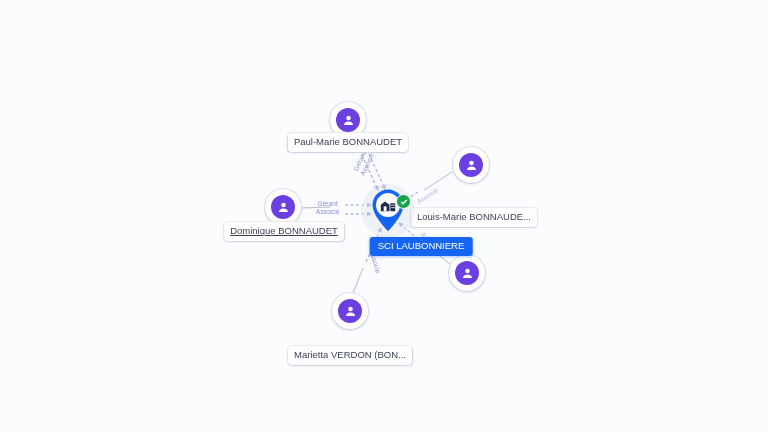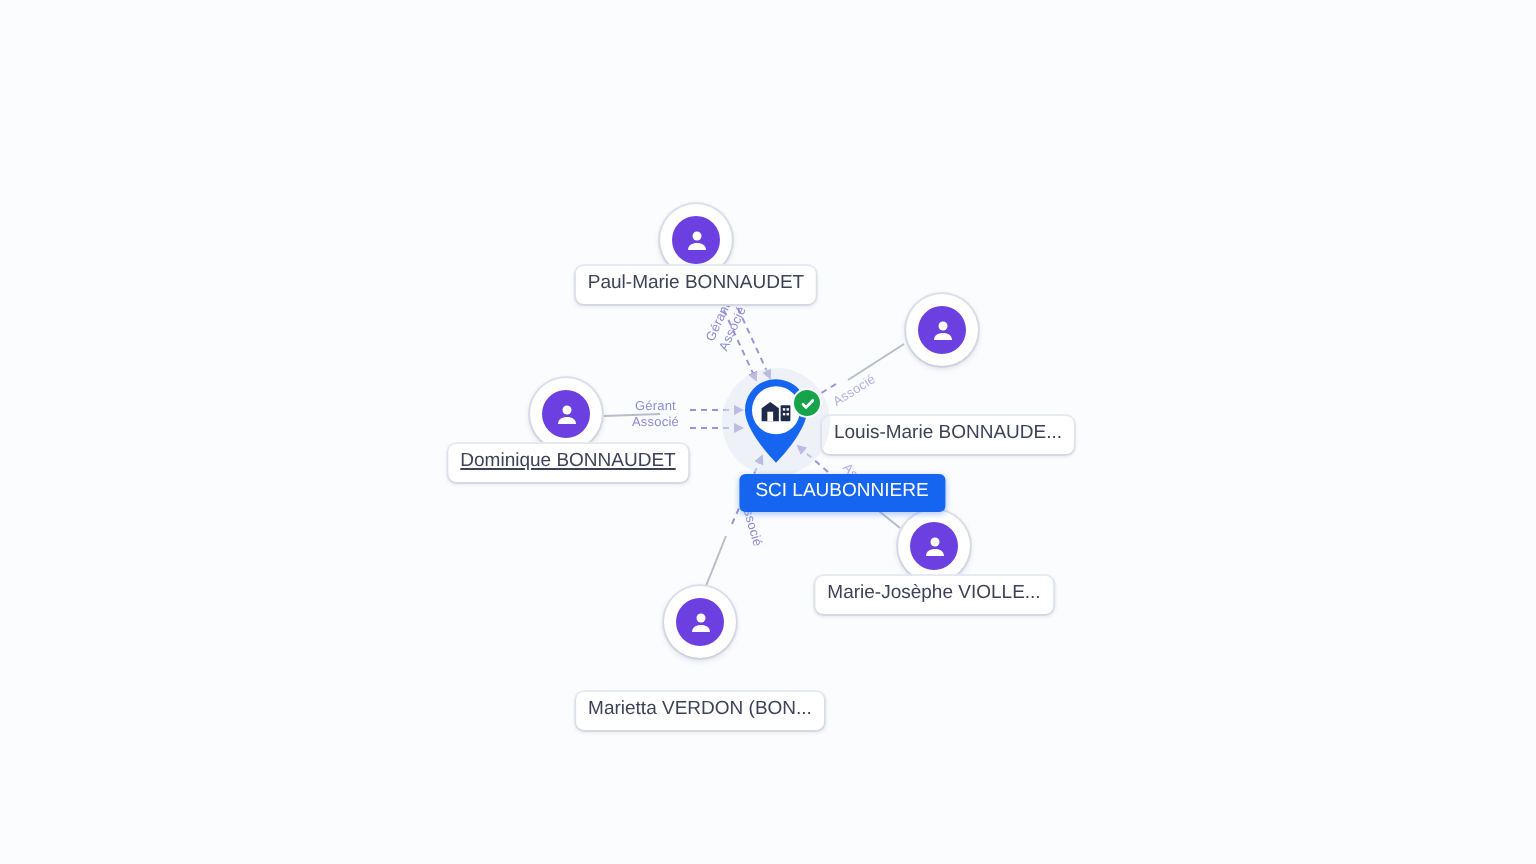--- a/index.html
+++ b/index.html
@@ -195,21 +195,20 @@
     <div class="node-label" style="left:284px;top:222px;text-decoration:underline;">Dominique BONNAUDET</div>
 
     <div class="person-node" style="left:467px;top:273px;">
       <span class="avatar">
         <svg width="15" height="15" viewBox="0 0 24 24" fill="#ffffff">
           <circle cx="12" cy="8" r="3.6"></circle>
           <path d="M4.8 19.2c0-3.6 3.2-5.6 7.2-5.6s7.2 2 7.2 5.6z"></path>
         </svg>
       </span>
     </div>
-    <div class="node-label" style="left:467px;top:288px;">Marie-Josèphe VIOLLE...</div>
 
     <div class="person-node" style="left:350px;top:311px;">
       <span class="avatar">
         <svg width="15" height="15" viewBox="0 0 24 24" fill="#ffffff">
           <circle cx="12" cy="8" r="3.6"></circle>
           <path d="M4.8 19.2c0-3.6 3.2-5.6 7.2-5.6s7.2 2 7.2 5.6z"></path>
         </svg>
       </span>
     </div>
     <div class="node-label" style="left:350px;top:326px;margin-top:20px;">Marietta VERDON (BON...</div>

